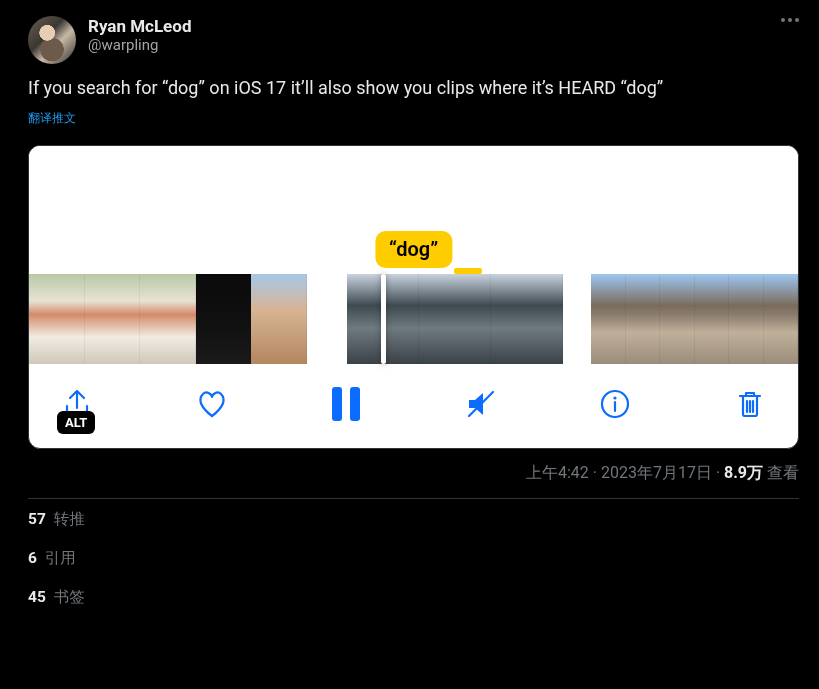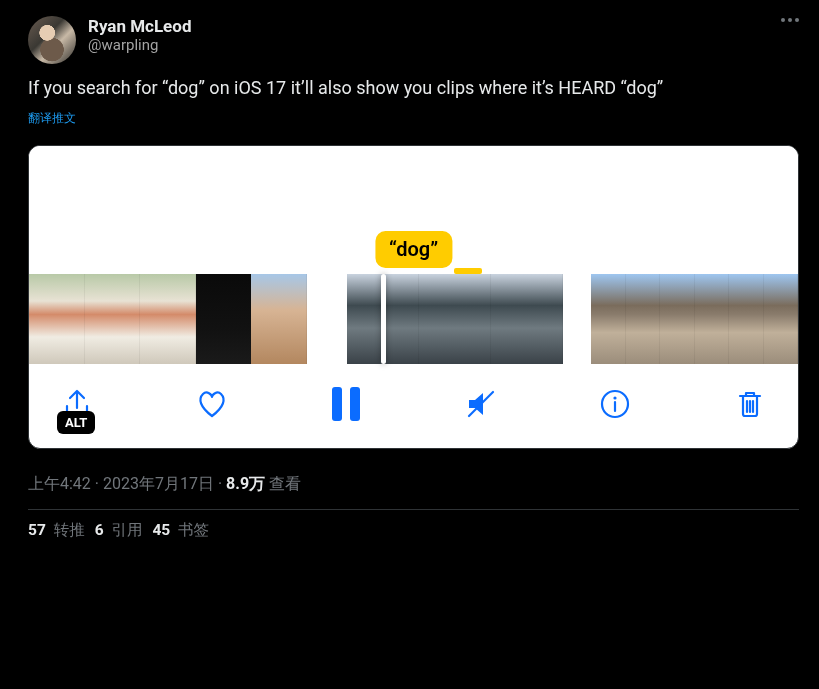--- a/index.html
+++ b/index.html
@@ -33,24 +33,24 @@
   .clipC .frame { background: linear-gradient(180deg, #9ec6f0 0%, #7a6c5c 35%, #8a7c6c 45%, #c0b09a 65%, #9b8d7b 100%); }
   .playhead { position:absolute; left:34px; top:0; bottom:0; width:5px; background:#fff; border-radius:3px; box-shadow:0 0 6px rgba(0,0,0,0.35); z-index:2; }
   .clipB { overflow:visible; }
   .toolbar { display:flex; justify-content:space-between; align-items:center; padding: 22px 30px 26px; }
   .tbicon { width:36px; height:36px; display:flex; align-items:center; justify-content:center; color:#0b6cff; }
   .tbicon svg { width:100%; height:100%; stroke:#0b6cff; fill:none; stroke-width:2.2; stroke-linecap:round; stroke-linejoin:round; }
   .pausebar { display:flex; gap:8px; }
   .pausebar span { width:10px; height:34px; background:#0b6cff; border-radius:3px; display:inline-block; }
   .info-circle svg { stroke-width:2.2; }
   .alt { position:absolute; left:28px; bottom:14px; background:#000; color:#fff; font-weight:700; font-size:13px; padding:4px 8px; border-radius:6px; }
-  .meta { margin-top:25px; font-size:16px; color:#71767b; }
+  .meta { margin-top:14px; font-size:16px; color:#71767b;text-align:right; }
   .meta .bold { color:#e7e9ea; font-weight:700; }
   .divider { border:none; border-top:1px solid #2f3336; margin:14px 0 10px; }
-  .stats { display:flex; gap:10px; font-size:15.5px; color:#71767b; padding-bottom:4px; }
+  .stats { display:flex; gap:18px; font-size:15.5px; color:#71767b; padding-bottom:4px;flex-direction:column; }
   .stats .num { color:#e7e9ea; font-weight:700; margin-right:4px; }
 </style>
 </head>
 <body>
 
 <div class="tweet">
 
   <div class="header">
     <div class="avatar"></div>
     <div class="who">

